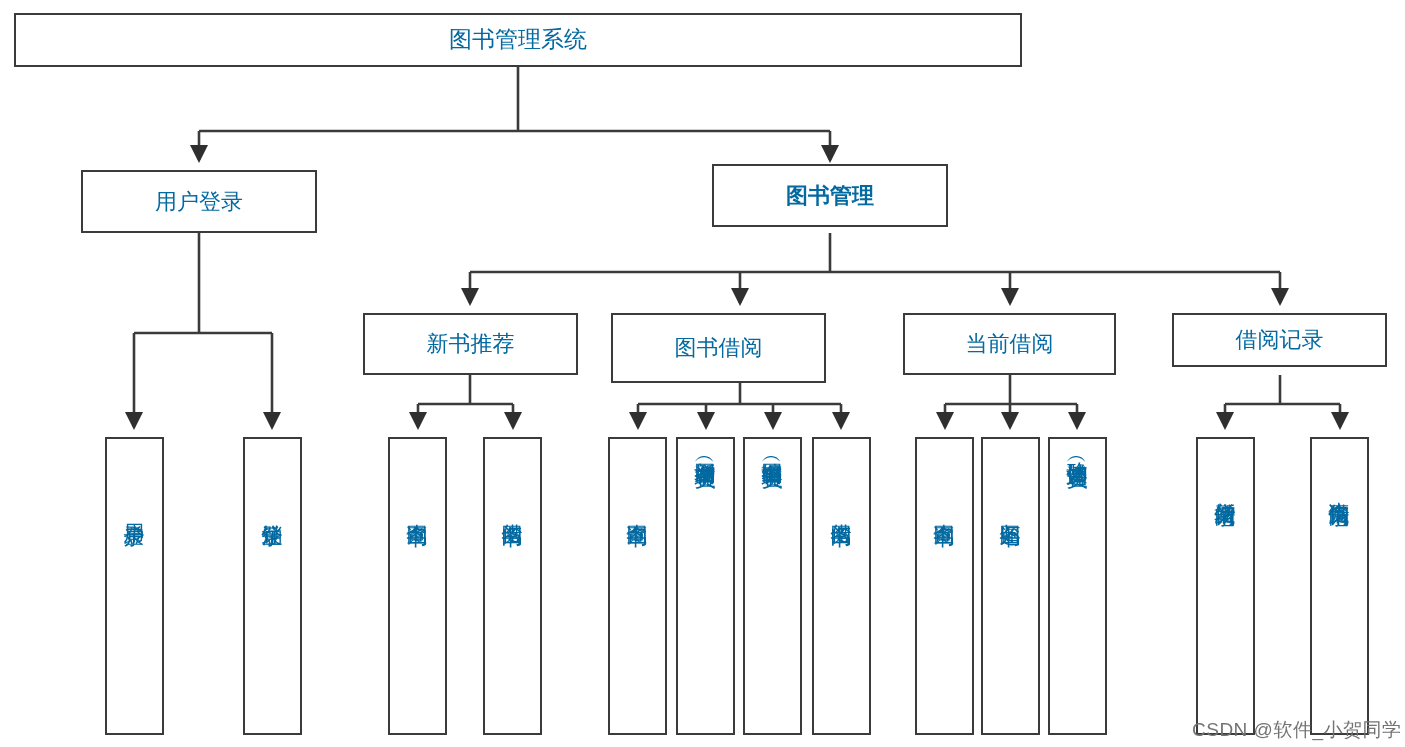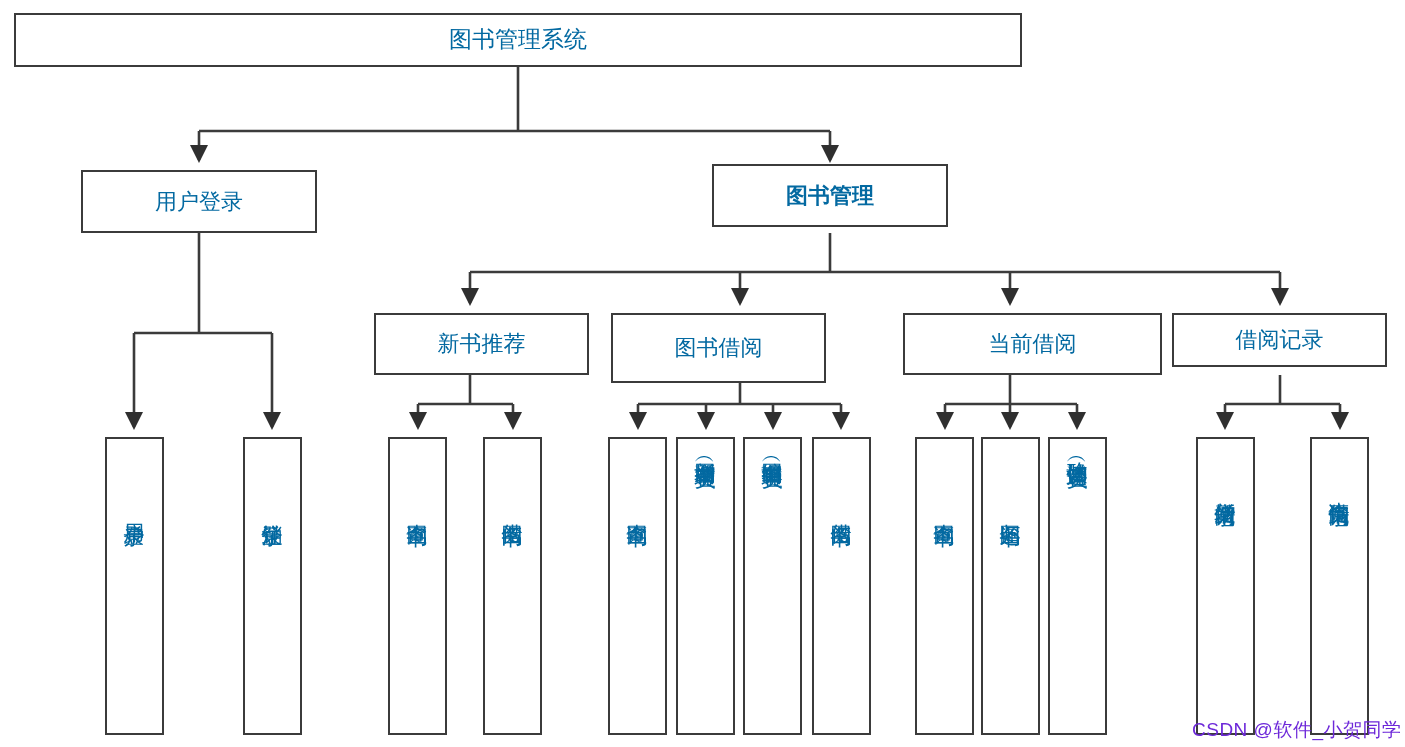--- a/index.html
+++ b/index.html
@@ -65,21 +65,21 @@
   }
   .node.v.mid .lbl {
     margin-top: 62px;
   }
   .node.v.mid2 .lbl {
     margin-top: 40px;
   }
   .watermark {
     position: absolute;
     font-size: 19px;
-    color: #6d28d9;
+    color: #737373;
     white-space: nowrap;
     z-index: 5;
     letter-spacing: 0.5px;
   }
 </style>
 </head>
 <body>
 
 <div id="canvas">
 
@@ -137,27 +137,27 @@
     <span class="lbl">图书管理系统</span>
   </div>
 
   <div class="node h" style="left:81px; top:170px; width:236px; height:63px;">
     <span class="lbl">用户登录</span>
   </div>
   <div class="node h" style="left:712px; top:164px; width:236px; height:63px;font-weight:bold;">
     <span class="lbl">图书管理</span>
   </div>
 
-  <div class="node h" style="left:374px; top:313px; width:215px; height:62px;">
+  <div class="node h" style="left:363px; top:313px; width:215px; height:62px;">
     <span class="lbl">新书推荐</span>
   </div>
   <div class="node h" style="left:611px; top:313px; width:215px; height:70px;">
     <span class="lbl">图书借阅</span>
   </div>
-  <div class="node h" style="left:903px; top:313px; width:259px; height:62px;">
+  <div class="node h" style="left:903px; top:313px; width:213px; height:62px;">
     <span class="lbl">当前借阅</span>
   </div>
   <div class="node h" style="left:1172px; top:313px; width:215px; height:54px;">
     <span class="lbl">借阅记录</span>
   </div>
 
   <div class="node v mid" style="left:105px; top:437px; width:59px; height:298px;">
     <span class="lbl">用户登录</span>
   </div>
   <div class="node v mid" style="left:243px; top:437px; width:59px; height:298px;">

